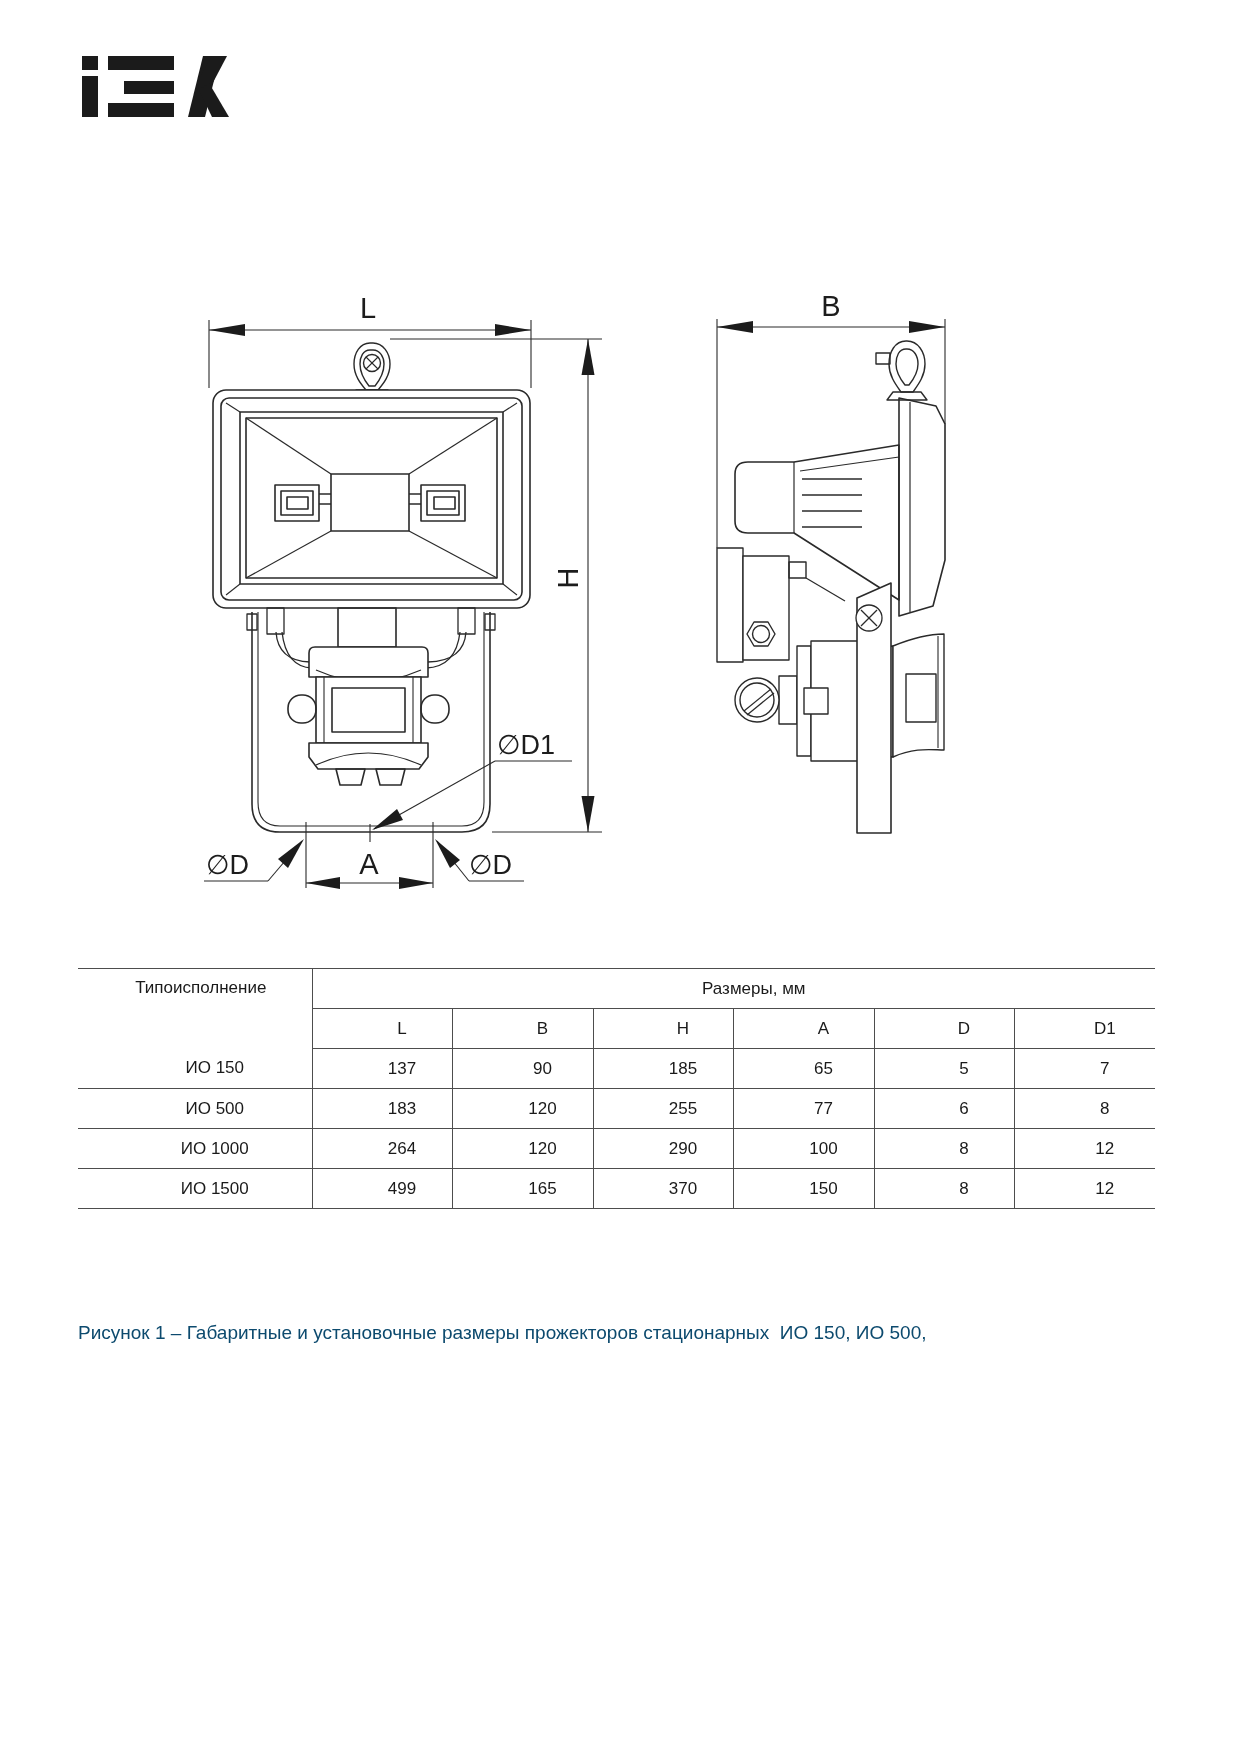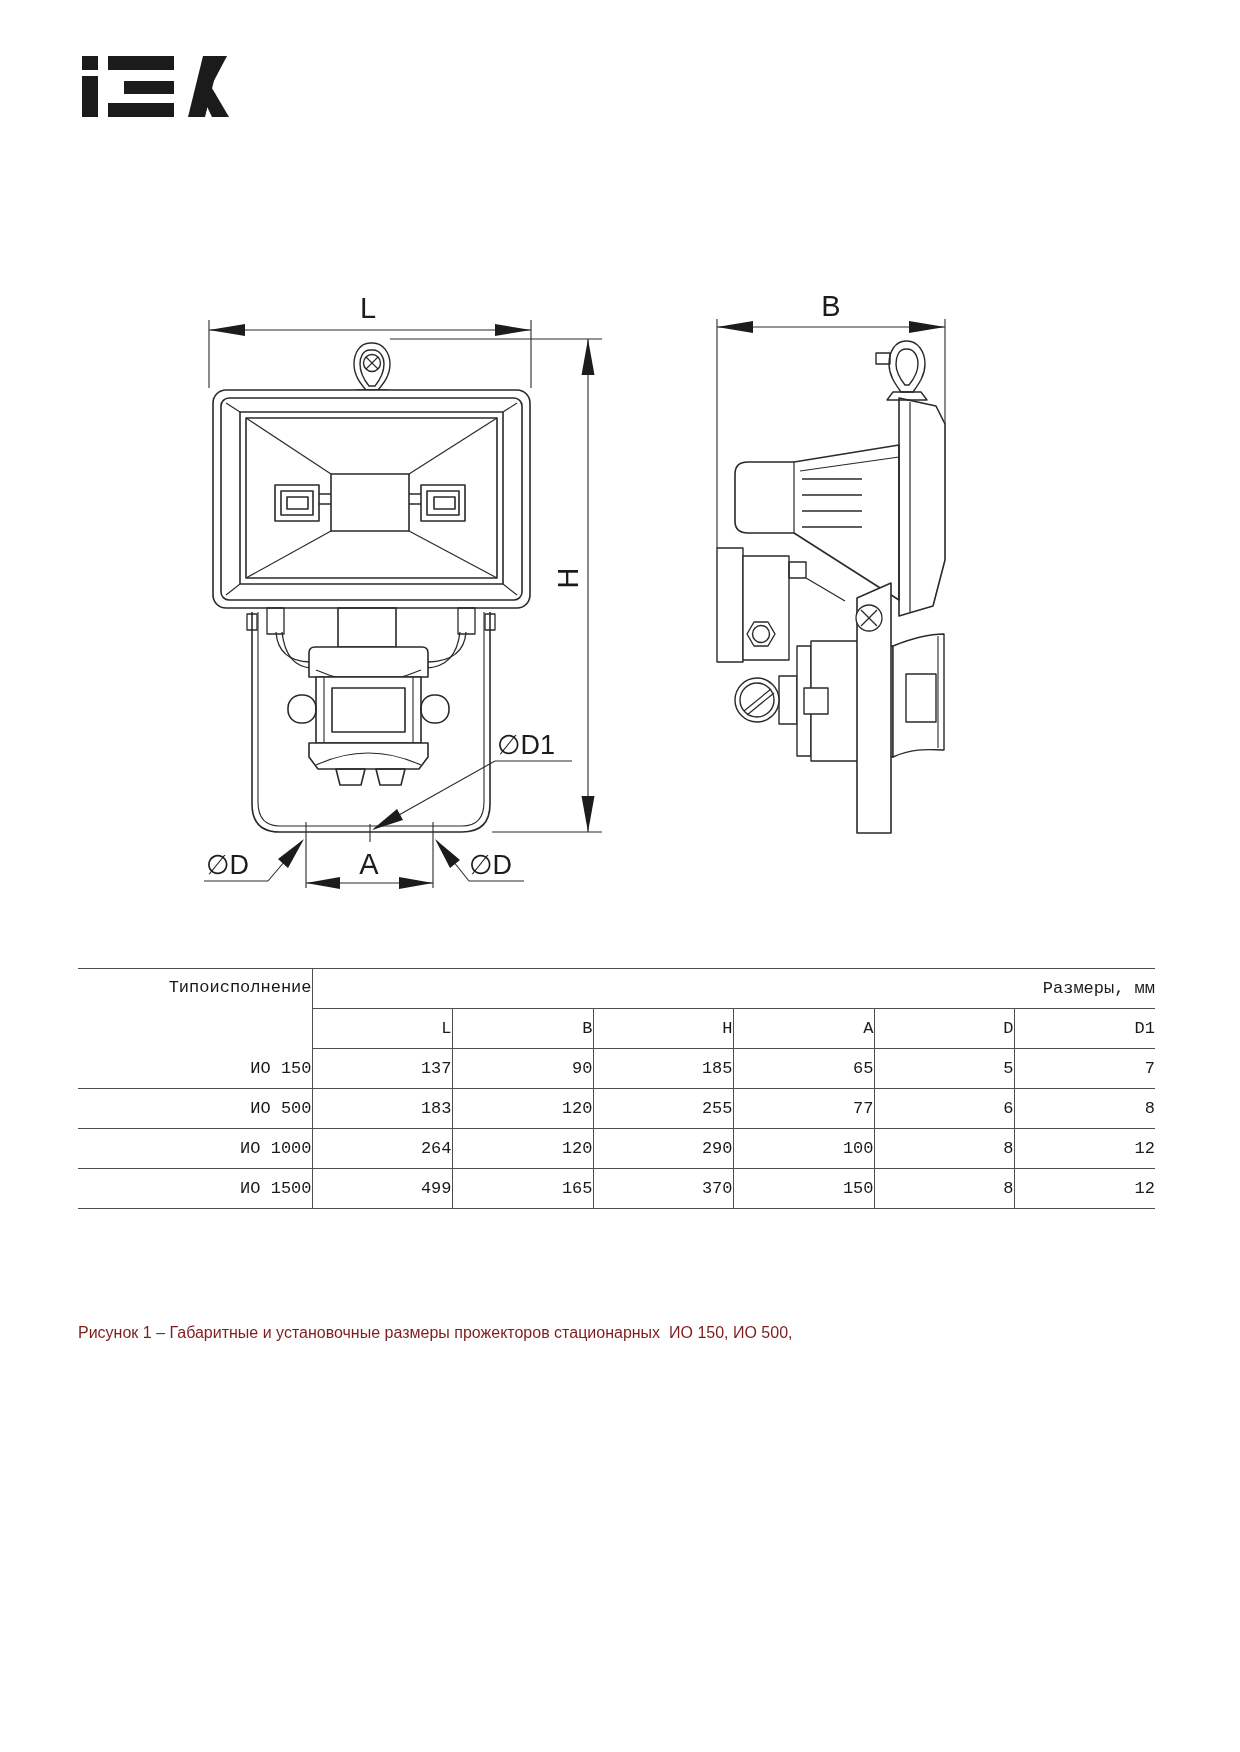--- a/index.html
+++ b/index.html
@@ -12,32 +12,32 @@
   .dimlabel{font-size:29px;fill:#1c1c1c;}
   .dimlabel-d{font-size:27px;fill:#1c1c1c;}
 
   
   #spec-table{
     position:absolute;left:78px;top:968px;width:1077px;
     border-collapse:collapse;table-layout:fixed;
     font-size:17px;color:#1a1a1a;
   }
   #spec-table th,#spec-table td{
-    font-weight:normal;text-align:right;vertical-align:middle;
-    padding:0 0 0 12px;height:40px;box-sizing:border-box;font-family:Liberation Mono, monospace;
+    font-weight:normal;text-align:center;vertical-align:middle;
+    padding:0 0 0 12px;height:40px;box-sizing:border-box;
   }
   #spec-table .b-top{border-top:1px solid #4d4d4d;}
   #spec-table .b-bot{border-bottom:1px solid #4d4d4d;padding-left:40px;}
   #spec-table .b-left{border-left:1px solid #4d4d4d;}
   #spec-table .b-right{border-right:1px solid #4d4d4d;}
 
   
   #caption{
     position:absolute;left:78px;top:1318px;width:1095px;
-    font-size:16px;line-height:30px;color:#7f1d1d;
+    font-size:19px;line-height:30px;color:#0c4a6e;
   }
 </style>
 </head>
 <body>
 
 <div id="page">
 
   <svg id="drawing" viewBox="0 0 1240 960" xmlns="http://www.w3.org/2000/svg" fill="none" stroke="#2a2a2a" stroke-width="1.6" stroke-linecap="butt" stroke-linejoin="round">
 
     <g fill="#1b1b1b" stroke="none" aria-label="IEK">

